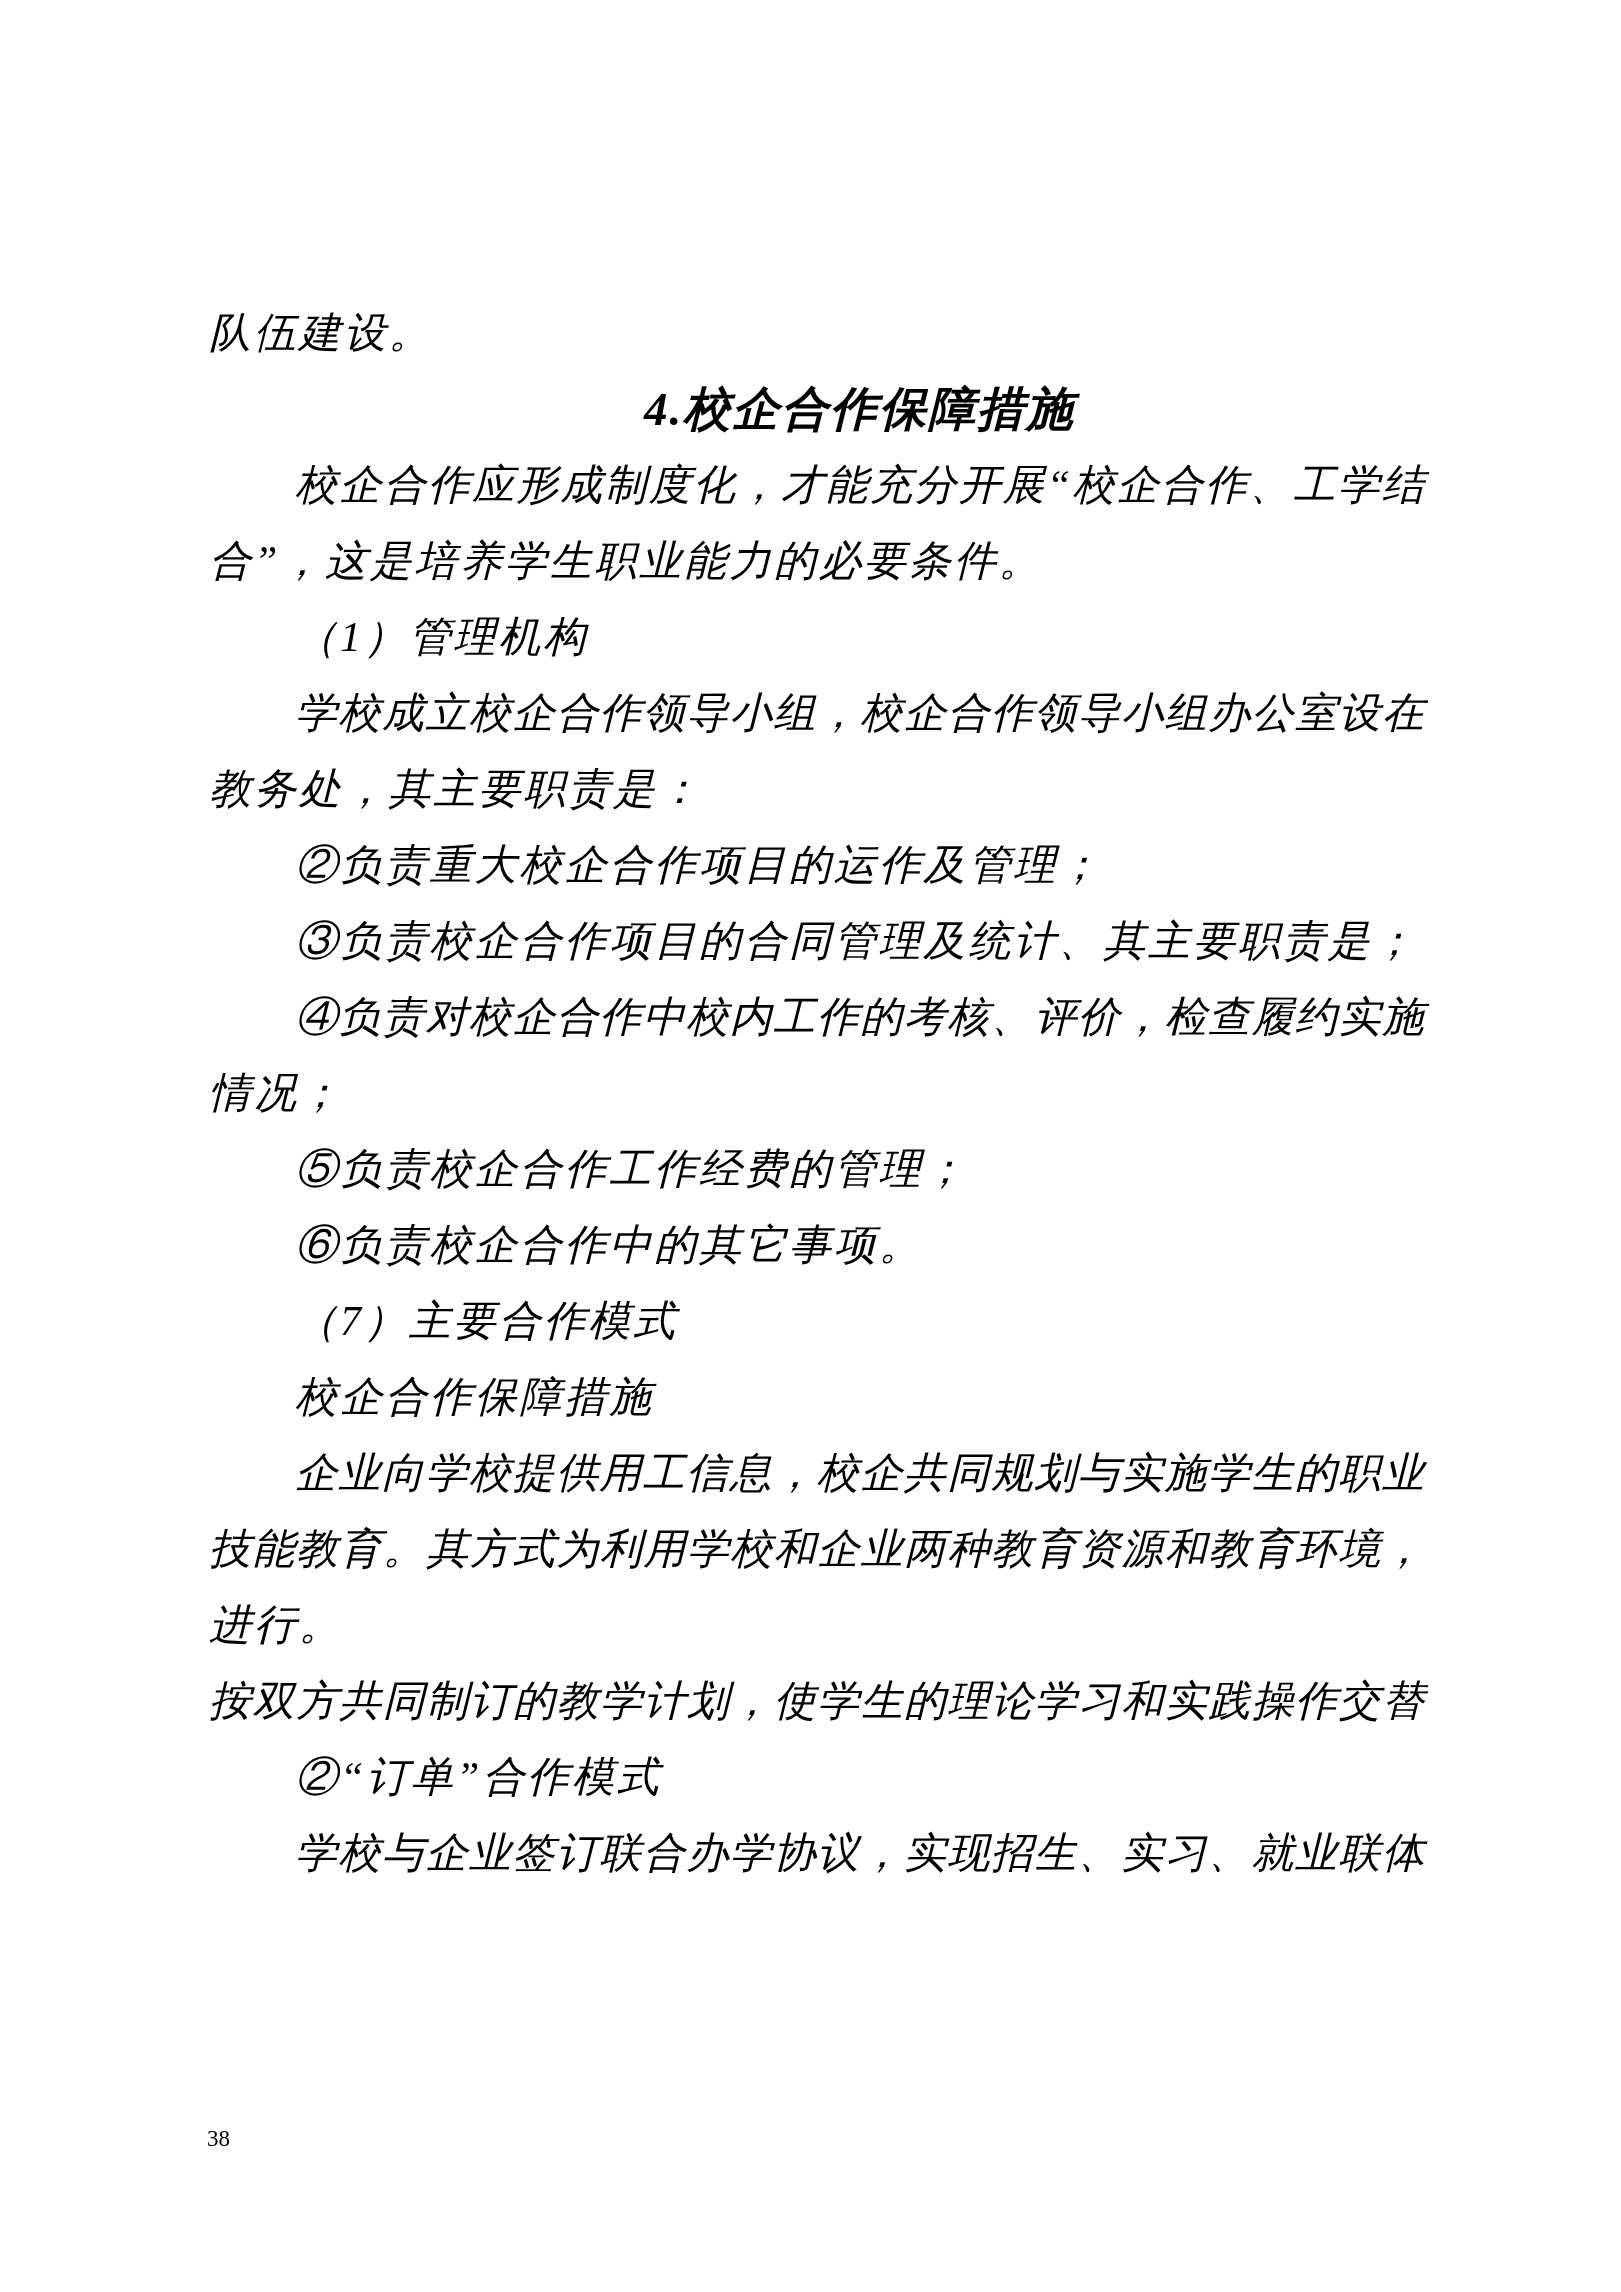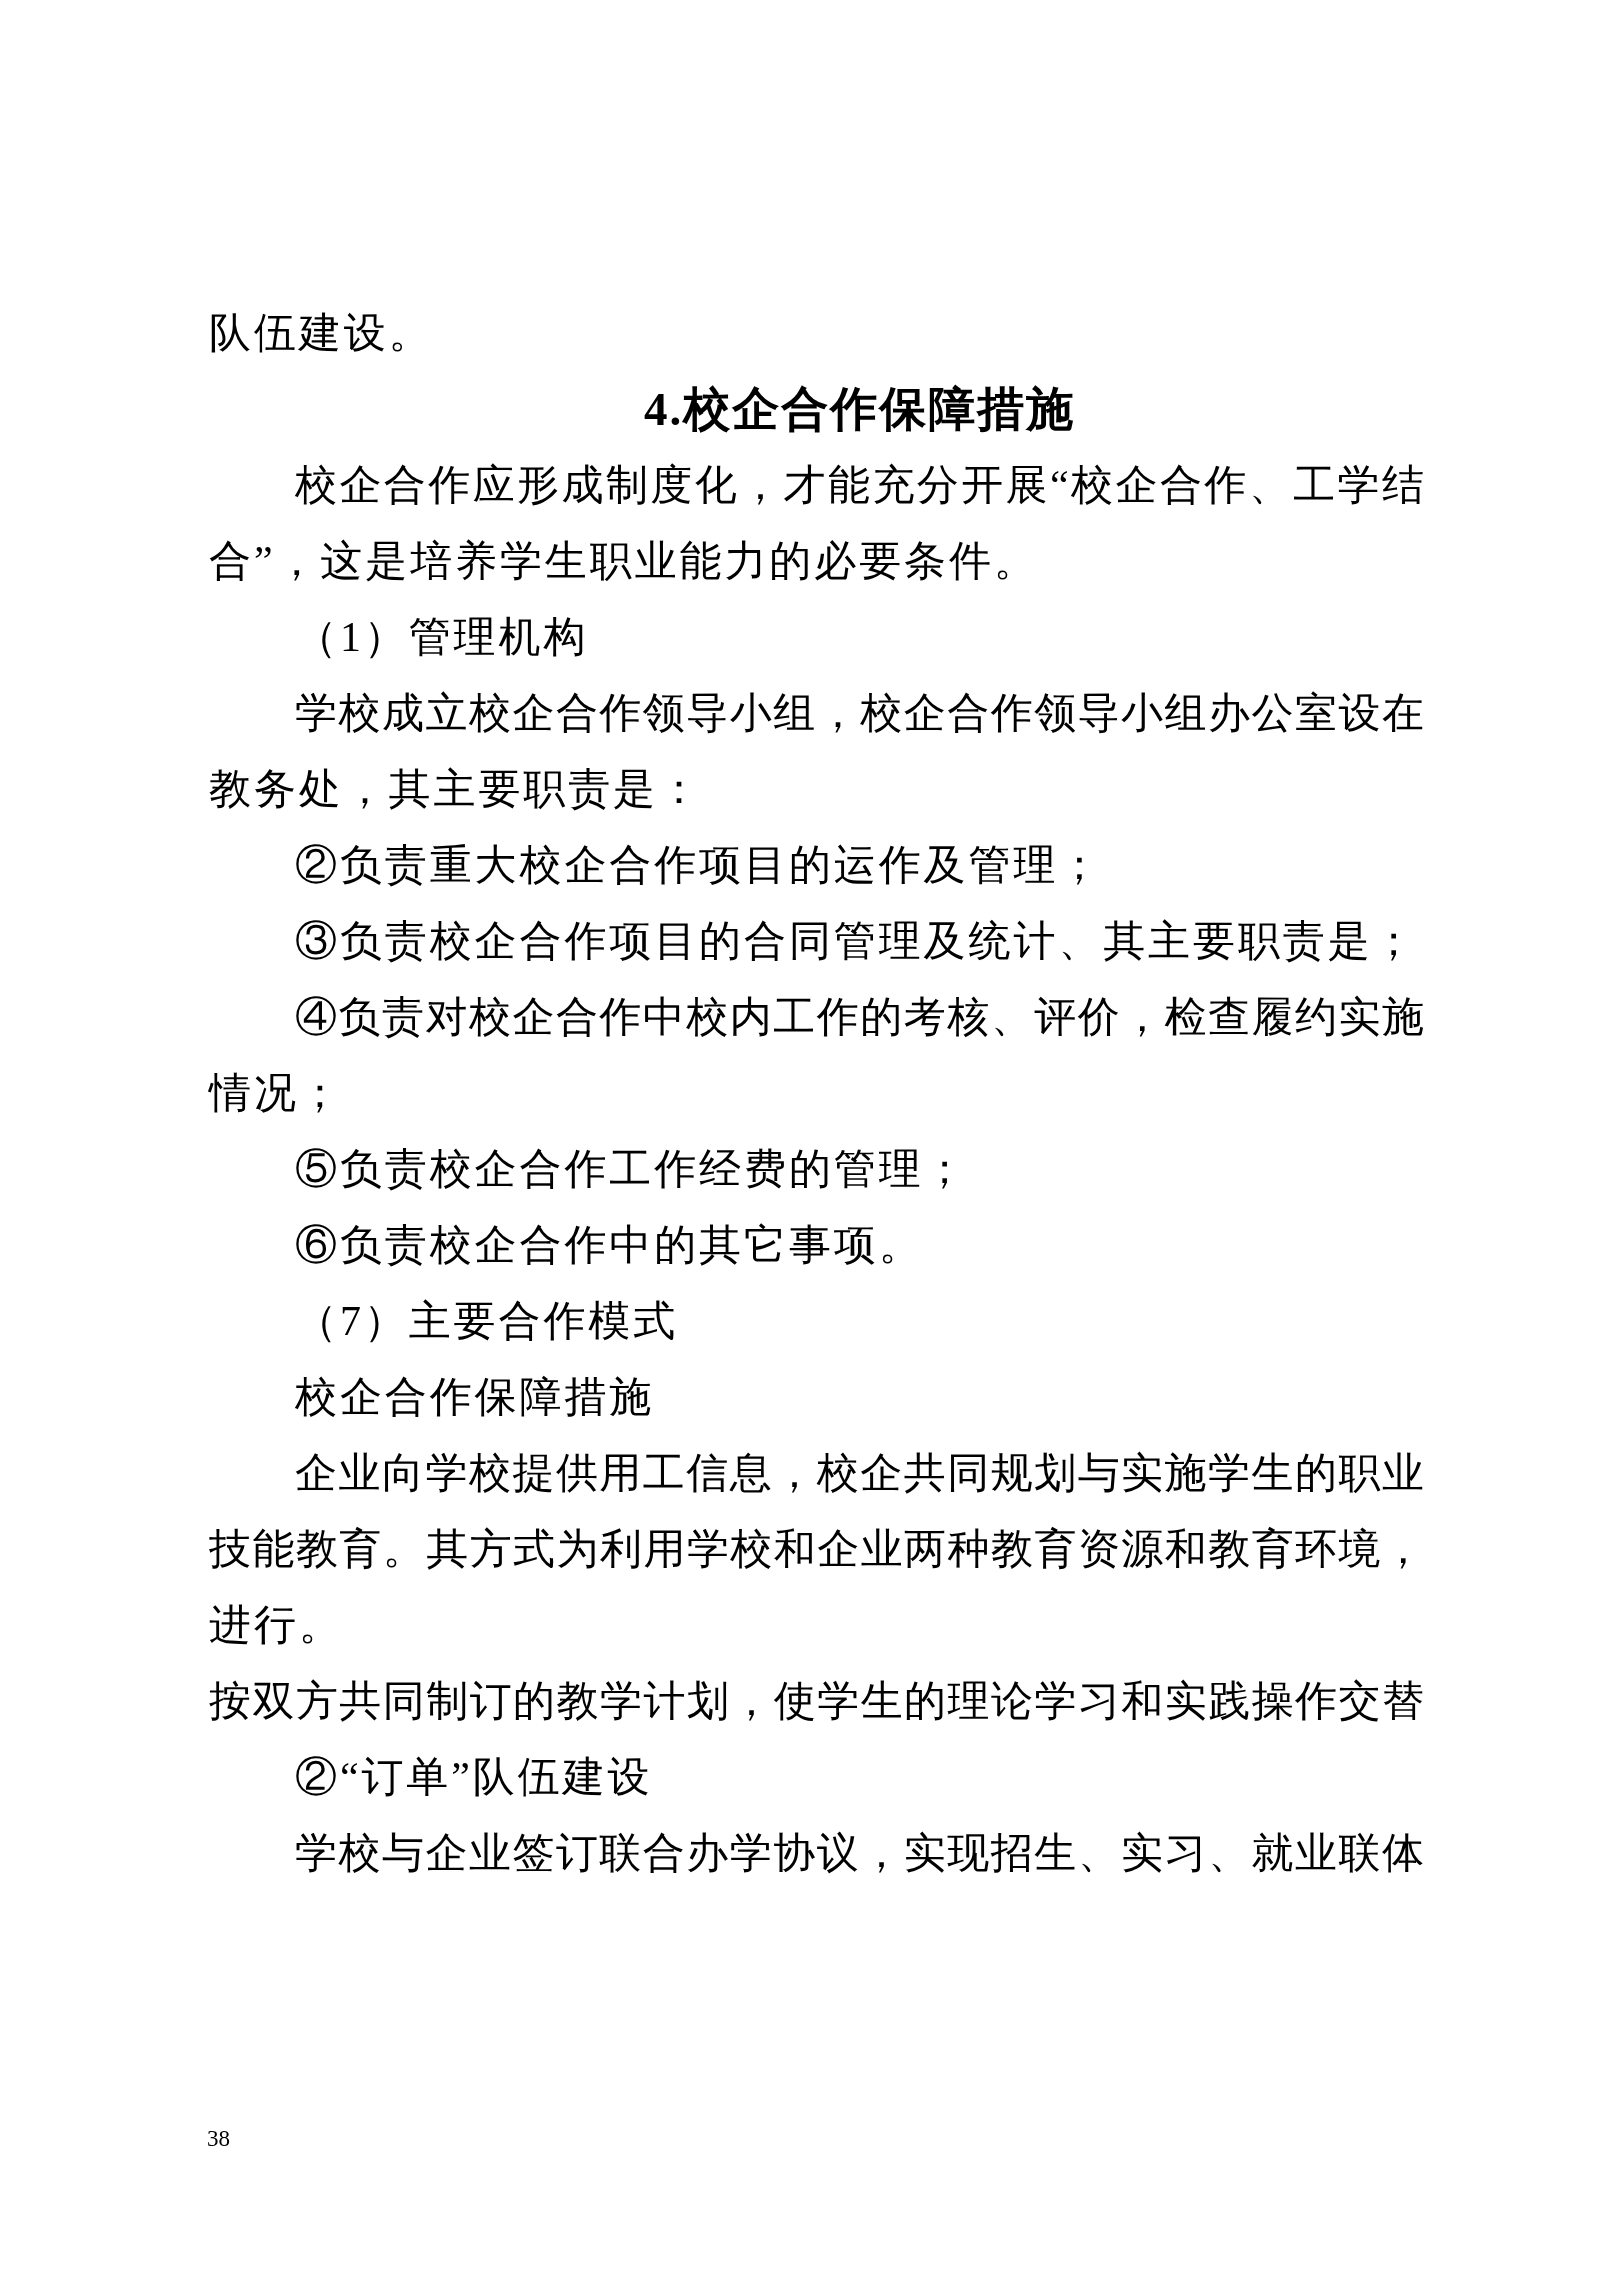--- a/index.html
+++ b/index.html
@@ -13,20 +13,21 @@
     position: relative;
     overflow: hidden;
     font-family: "Liberation Serif", serif;
     color: #000000;
   }
   .text-block {
     position: absolute;
     left: 209px;
     top: 295px;
     width: 1215px;
+    font-style: italic;
   }
   .line {
     height: 76px;
     line-height: 76px;
     font-size: 42px;
     letter-spacing: 2.9px;
     white-space: nowrap;
     color: #000000;
   }
   .line.indent {
@@ -69,18 +70,18 @@
     <div class="line indent justify">④负责对校企合作中校内工作的考核、评价，检查履约实施</div>
     <div class="line">情况；</div>
     <div class="line indent">⑤负责校企合作工作经费的管理；</div>
     <div class="line indent">⑥负责校企合作中的其它事项。</div>
     <div class="line indent">（7）主要合作模式</div>
     <div class="line indent">校企合作保障措施</div>
     <div class="line indent justify">企业向学校提供用工信息，校企共同规划与实施学生的职业</div>
     <div class="line justify">技能教育。其方式为利用学校和企业两种教育资源和教育环境，</div>
     <div class="line">进行。</div>
     <div class="line justify">按双方共同制订的教学计划，使学生的理论学习和实践操作交替</div>
-    <div class="line indent">②“订单”队伍建设</div>
+    <div class="line indent">②“订单”合作模式</div>
     <div class="line indent justify">学校与企业签订联合办学协议，实现招生、实习、就业联体</div>
   </div>
 
 <div class="page-number">38</div>
 
 
 </body></html>

